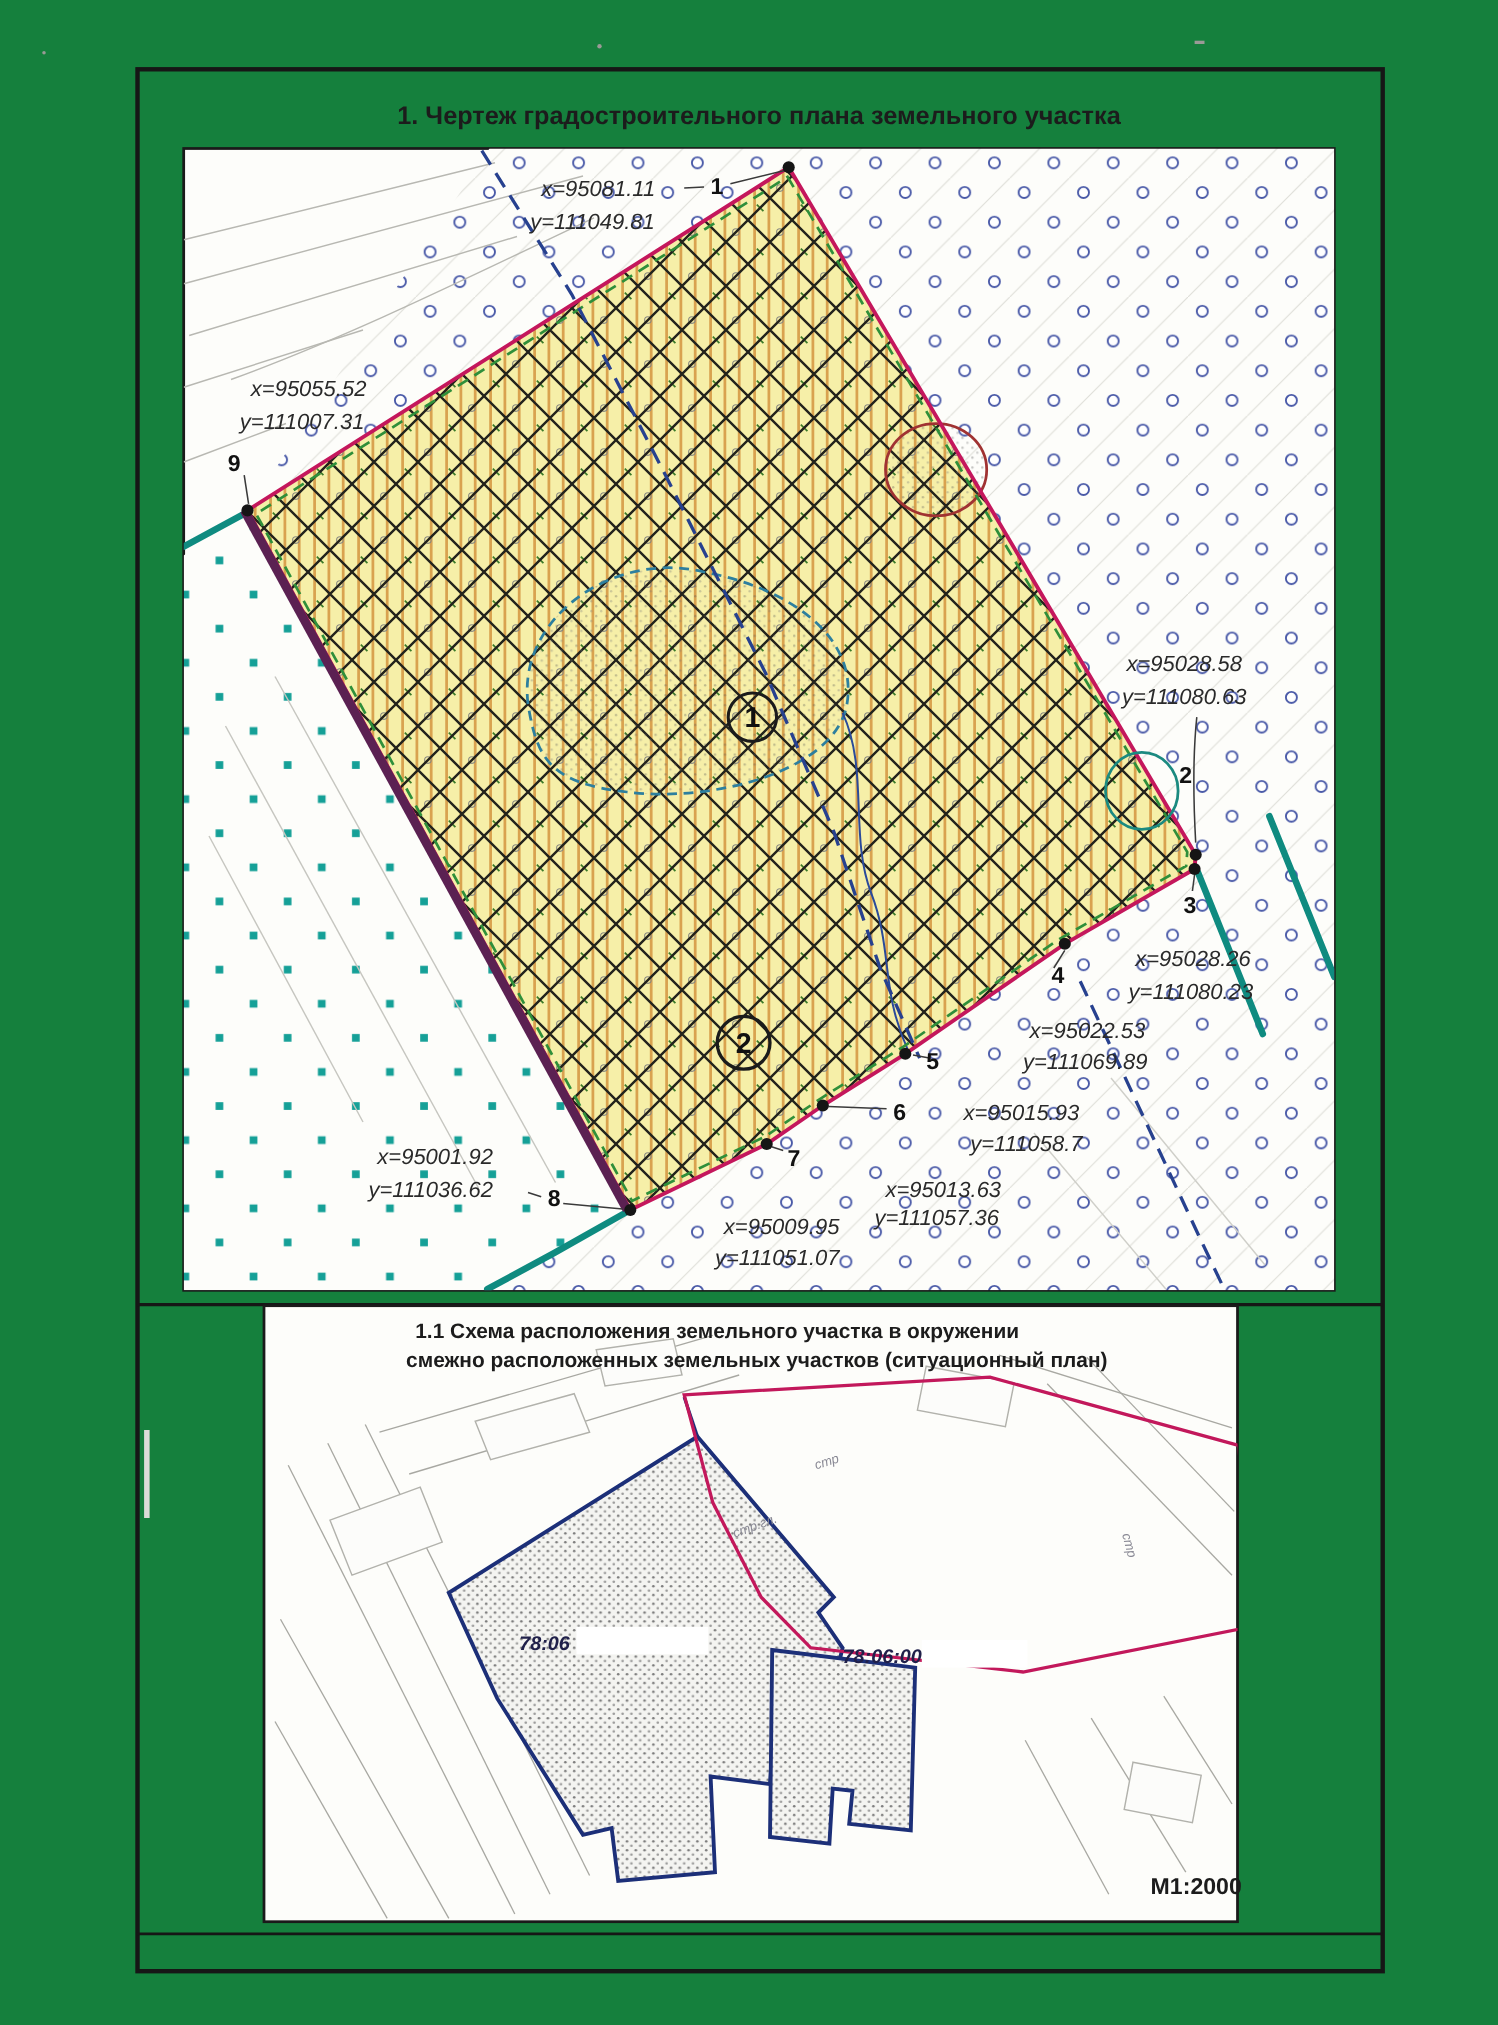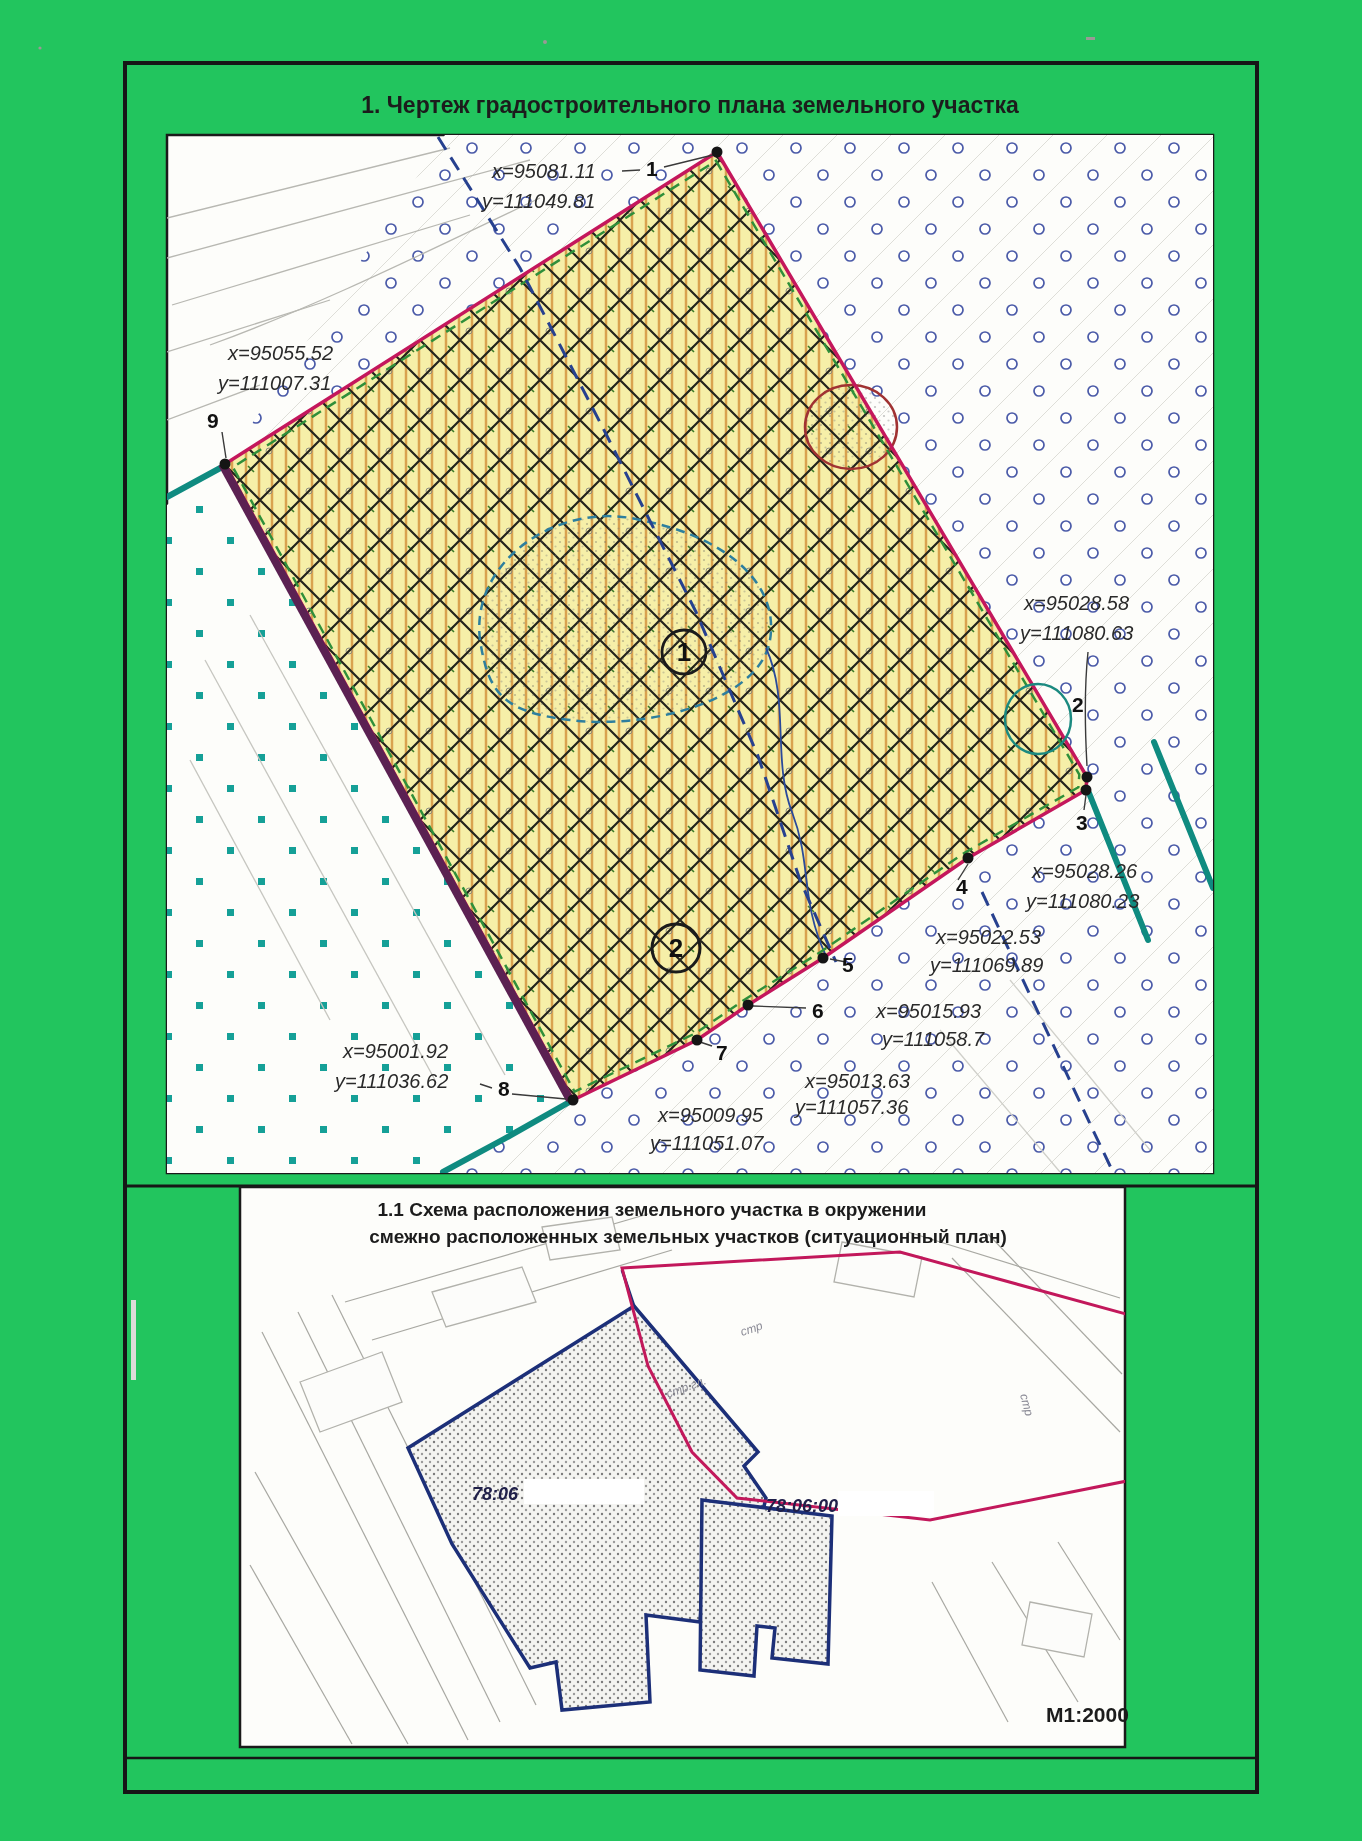--- a/index.html
+++ b/index.html
@@ -1,16 +1,16 @@
 <!DOCTYPE html>
 <html><head>
 <meta charset="utf-8">
 <style>
   html,body{margin:0;padding:0;background:#e8e8e6;}
-  .page{position:relative;width:1362px;height:1841px;background:#22c55e;overflow:hidden;
+  .page{position:relative;width:1362px;height:1841px;background:#15803d;overflow:hidden;
         font-family:"Liberation Sans",sans-serif;}
   svg{position:absolute;left:0;top:0;}
   svg text{font-family:"Liberation Sans",sans-serif;fill:#2d2d2d;}
   .main-title{font-size:23px;font-weight:bold;fill:#1c1c1c;}
   .sit-title{font-size:19px;font-weight:bold;fill:#1c1c1c;}
   .coord{font-size:20px;font-style:italic;fill:#2a2a2a;}
   .pnum{font-size:21px;font-weight:bold;fill:#111;}
   .zone{font-size:26px;font-weight:bold;fill:#111;}
   .cad{font-size:18px;font-weight:bold;font-style:italic;fill:#20204a;}
   .scale{font-size:21px;font-weight:bold;fill:#1c1c1c;}

